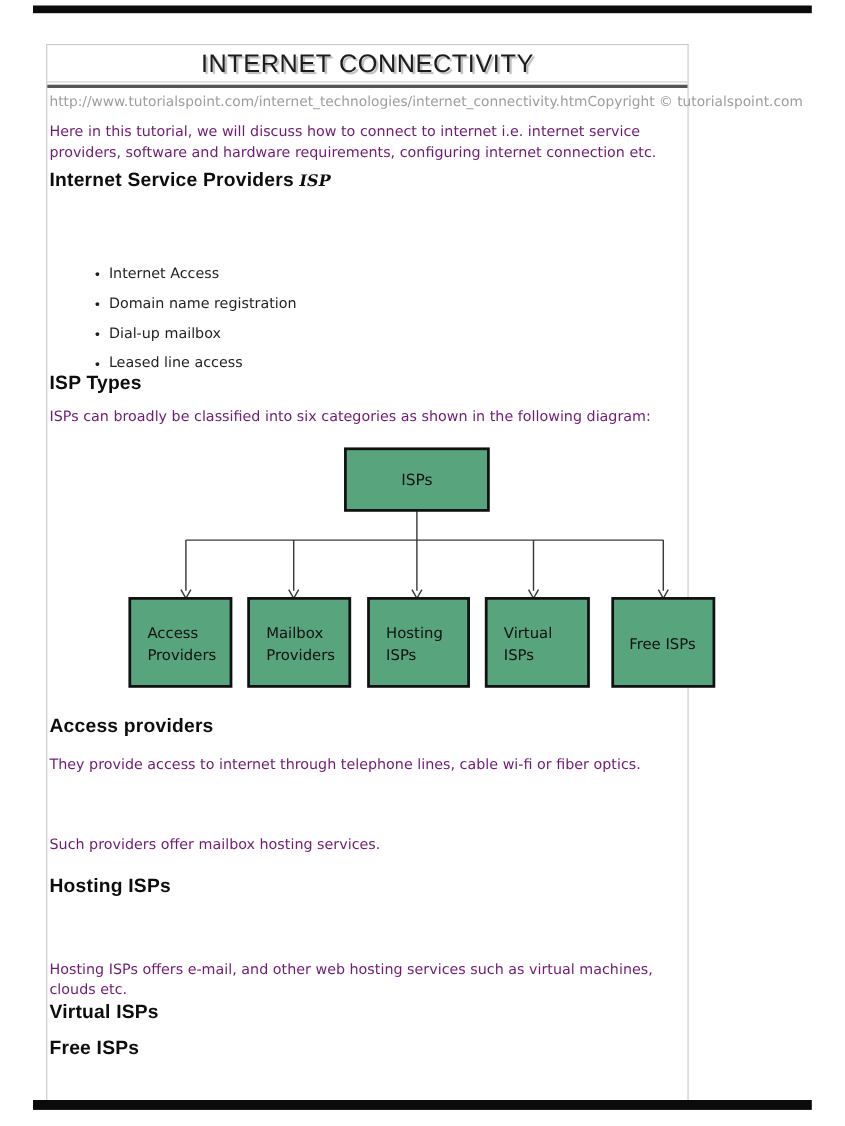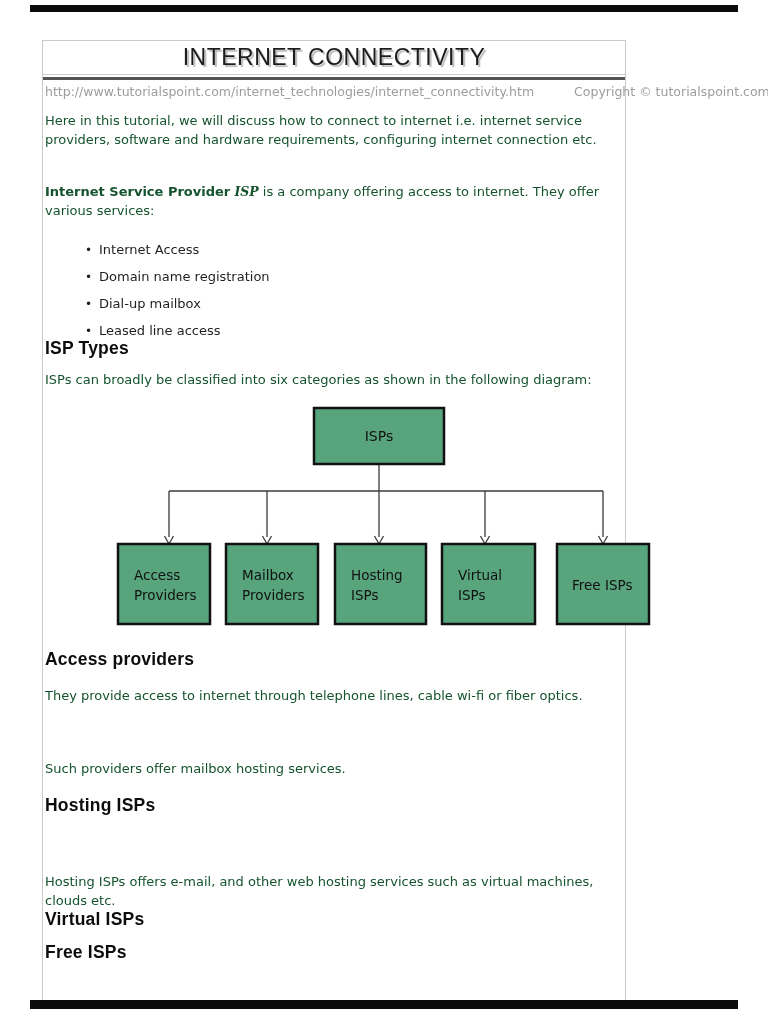--- a/index.html
+++ b/index.html
@@ -31,25 +31,25 @@
     font-size:23px;font-weight:400;letter-spacing:.5px;
     color:#1c1c1c;
     text-shadow:2px 2px 1px #b9b9b9;
   }
   .title-rule{
     position:absolute;left:0;right:0;top:36px;height:3px;background:#555555;
   }
   .url-row{
     position:absolute;left:2px;right:2px;top:43px;
     display:flex;justify-content:space-between;
-    font-size:12.5px;color:#9d9d9d;white-space:nowrap;gap:40px;
+    font-size:12.5px;color:#9d9d9d;white-space:nowrap;
   }
   .blk{position:absolute;left:2px;right:2px;}
   p.body{
-    margin:0;font-size:13px;line-height:18.5px;color:#14532d;
+    margin:0;font-size:13px;line-height:18.5px;color:#701a75;
   }
   h2.sec{
     margin:0;
     font-family:"Liberation Sans",sans-serif;
     font-size:17.5px;font-weight:700;color:#0d0d0d;letter-spacing:.2px;
   }
   .abbr{
     font-family:"DejaVu Serif",serif;
     font-style:italic;font-weight:700;font-size:14.5px;
   }
@@ -84,24 +84,24 @@
 
   <div class="url-row">
     <span>http://www.tutorialspoint.com/internet_technologies/internet_connectivity.htm</span>
     <span>Copyright © tutorialspoint.com</span>
   </div>
 
   <div class="blk" style="top:71px">
     <p class="body">Here in this tutorial, we will discuss how to connect to internet i.e. internet service providers, software and hardware requirements, configuring internet connection etc.</p>
   </div>
 
+  <div class="blk" style="top:112px">
+    <h2 class="sec"><span>Internet Service Providers</span> <span class="abbr">ISP</span></h2>
+  </div>
 
-  <div class="blk" style="top:142px">
-    <p class="body"><span class="lead-bold">Internet Service Provider</span> <span class="abbr">ISP</span><span> is a company offering access to internet. They offer various services:</span></p>
-  </div>
 
   <div class="blk" style="top:186px">
     <ul class="services">
       <li>Internet Access</li>
       <li>Domain name registration</li>
       <li>Dial-up mailbox</li>
       <li>Leased line access</li>
     </ul>
   </div>
 

